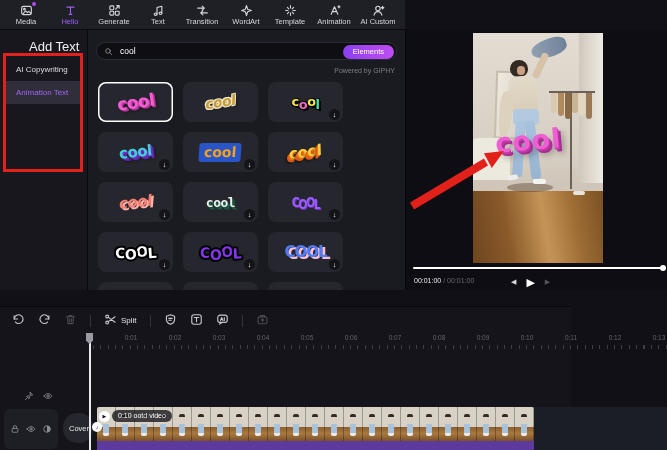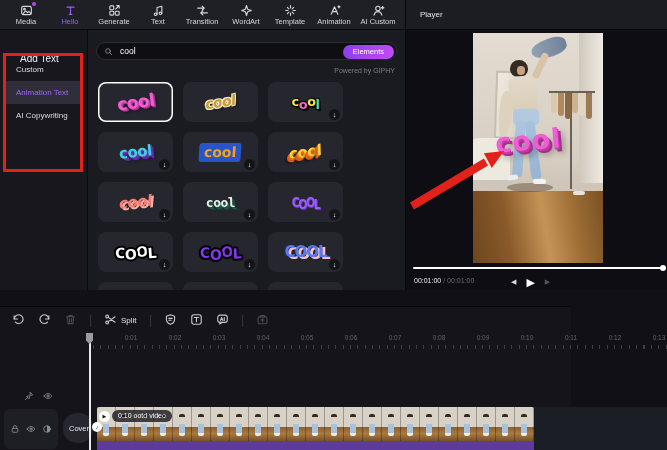--- a/index.html
+++ b/index.html
@@ -18,21 +18,21 @@
   .tb-item.on{color:#a15ef5;}
   .tb-dot{position:absolute;right:-3px;top:-2px;width:4px;height:4px;border-radius:50%;background:#b44af0;}
 
   .player-header{position:absolute;left:405px;top:0;width:262px;height:30px;background:#1c1c23;
                  border-bottom:1px solid #0a0a0e;border-left:1px solid #08080c;
                  display:flex;align-items:center;padding-left:14px;font-size:8px;color:#e2e2e8;}
 
   
   .sidebar{position:absolute;left:0;top:30px;width:88px;height:260px;background:#17171d;
            border-right:1px solid #0a0a0e;}
-  .sb-header{position:absolute;left:20px;top:9px;font-size:10px;color:#f0f0f4;margin-top:14px;}
+  .sb-header{position:absolute;left:29px;top:9px;font-size:13px;color:#f0f0f4;}
   .sb-items{position:absolute;left:0;top:28px;right:0;}
   .sb-item{height:23px;display:flex;align-items:center;padding-left:12px;font-size:8px;
            color:#dcdce2;cursor:pointer;margin:0 4px;border-radius:4px;}
   .sb-item .caret{font-size:6px;color:#9a9aa2;margin-left:-7px;width:7px;}
   .sb-item.sel{background:#2f2e3a;color:#a168f7;}
   .sb-badge{margin-left:4px;transform:translateY(-4px);background:linear-gradient(90deg,#7a3bf0,#a84cf2);
             color:#fff;font-size:5px;font-weight:bold;border-radius:4px;padding:1px 3px;line-height:6px;}
   .red-box{position:absolute;left:3px;top:23px;width:80px;height:119px;border:3px solid #e3211b;z-index:40;}
 
   
@@ -261,35 +261,29 @@
           <svg viewBox="0 0 14 14" fill="none" stroke="currentColor" stroke-width="1.2" stroke-linecap="round" stroke-linejoin="round">
             <circle cx="6.4" cy="4.8" r="2.4"></circle>
             <path d="M2.2 12c.6-2.6 2.2-3.8 4.2-3.8S10 9.4 10.6 12"></path>
             <path d="M11.4 2.6l.4 1 1 .4-1 .4-.4 1-.4-1-1-.4 1-.4z"></path>
           </svg>
         </span>
         <span class="tb-label">AI Custom</span>
       </div>
     </div>
 
-  <div class="player-header">
-    <span>Player</span>
-  </div>
 
   <div class="sidebar">
     <div class="sb-header">Add Text</div>
     <div class="sb-items" id="sbItems">
         <div class="sb-item">
-          <span>Custom</span>
+          <span>AI Copywriting</span>
         </div>
         <div class="sb-item sel">
           <span>Animation Text</span>
-        </div>
-        <div class="sb-item">
-          <span>AI Copywriting</span>
         </div>
       </div>
     <div class="red-box"></div>
   </div>
 
   <div class="content">
     <div class="searchbar">
       <span class="s-icon" id="searchIcon">
           <svg viewBox="0 0 14 14" fill="none" stroke="currentColor" stroke-width="1.2" stroke-linecap="round" stroke-linejoin="round">
             <circle cx="6.2" cy="6.2" r="3.6"></circle>

